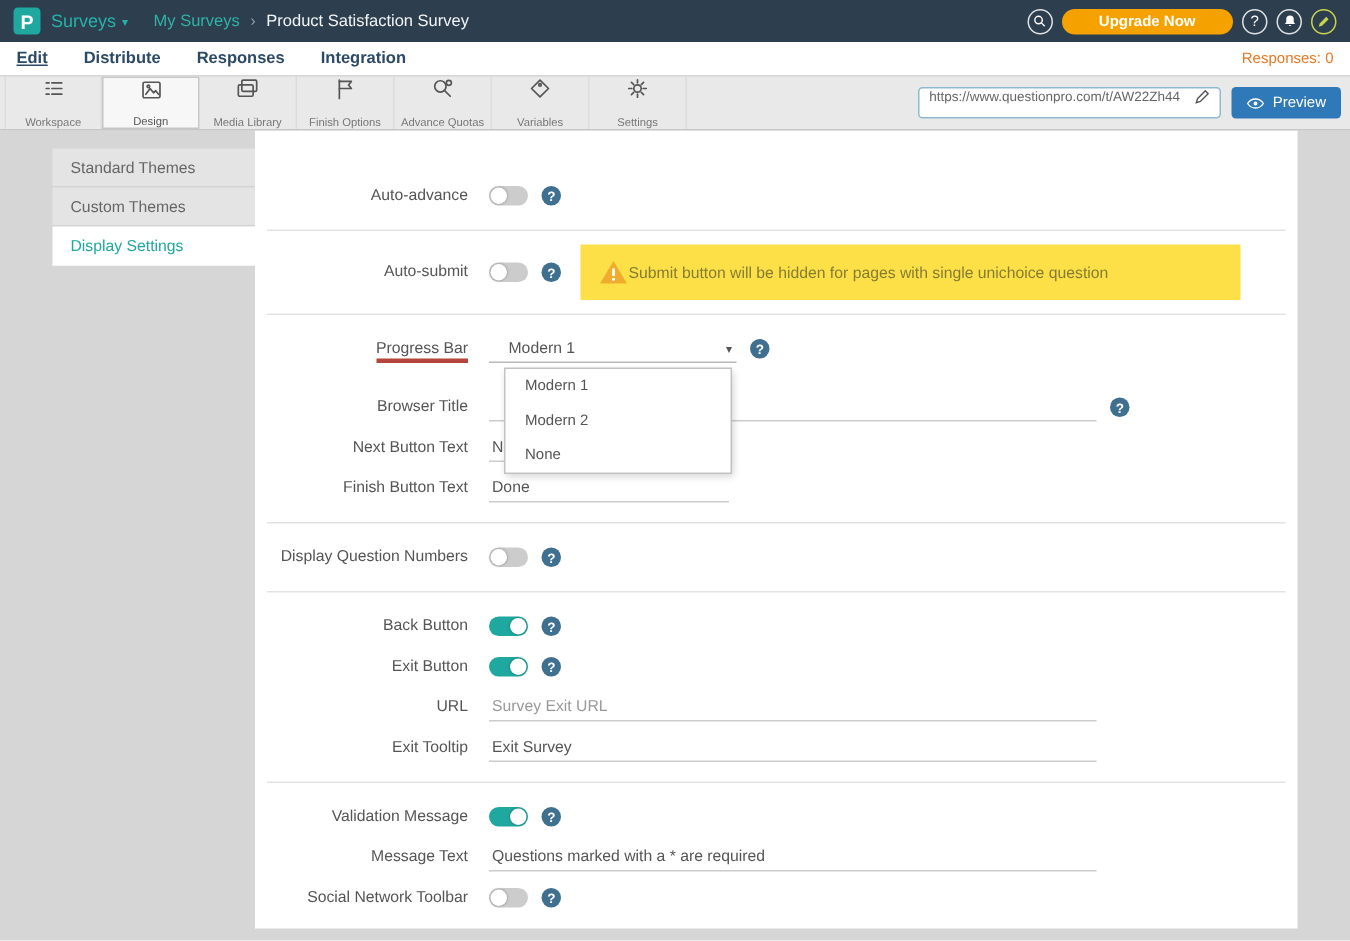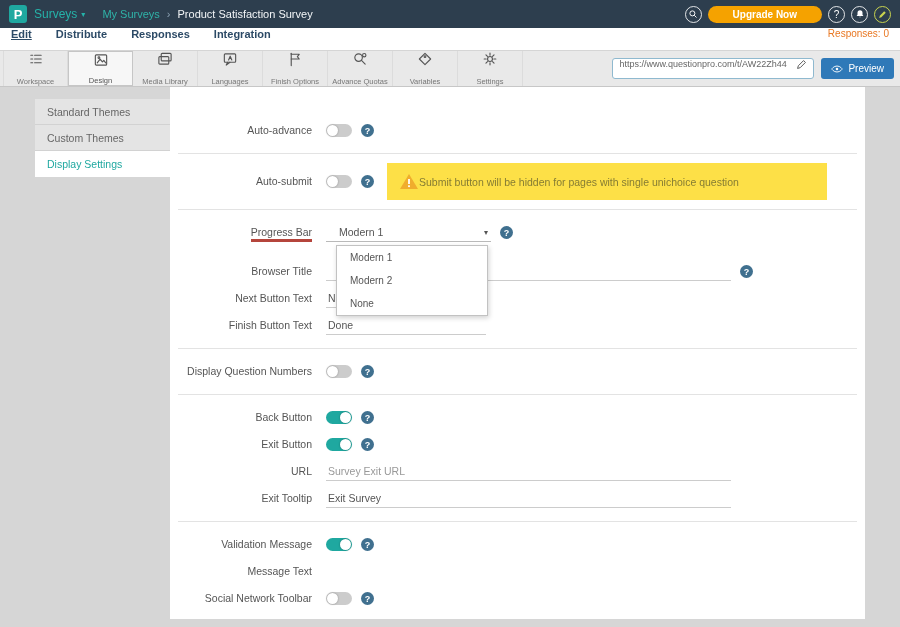--- a/index.html
+++ b/index.html
@@ -16,21 +16,21 @@
   .breadcrumb{display:flex;align-items:center;gap:7px;margin-left:10px;font-size:11px}
   .crumb-parent{color:#2fb3a8;cursor:pointer;text-decoration:none}
   .crumb-sep{color:#8aa0b2;font-size:11px}
   .crumb-current{color:#f2f5f7}
   .topbar-right{display:flex;align-items:center;gap:6px}
   .circle-btn{width:17px;height:17px;border:1px solid rgba(255,255,255,.85);border-radius:50%;display:flex;align-items:center;justify-content:center;color:#fff;font-size:10px;cursor:pointer;background:transparent}
   .circle-btn.pencil{border-color:#c9d44e;color:#c9d44e}
   .upgrade{background:#f5a200;color:#fff;font-weight:bold;font-size:10px;padding:3px 25px;border-radius:10px;border:none;cursor:pointer}
 
   
-  .subnav{height:22px;background:#fff;display:flex;align-items:flex-start;justify-content:space-between;padding:0 11px;flex-shrink:0}
+  .subnav{height:22px;background:#fff;display:flex;align-items:center;justify-content:space-between;padding:0 11px;flex-shrink:0}
   .subnav-links{display:flex;gap:24px}
   .subnav-links a{color:#2c4a66;font-size:11px;font-weight:bold;text-decoration:none;cursor:pointer}
   .subnav-links a.active{text-decoration:underline}
   .responses{color:#e87722;font-size:10px}
 
   
   .toolbar{height:37px;background:#e9e9e9;border-top:1px solid #d5d5d5;border-bottom:1px solid #c7c7c7;display:flex;align-items:stretch;padding:0 3px;flex-shrink:0}
   .tool-item{width:65px;display:flex;flex-direction:column;align-items:center;justify-content:space-between;gap:2px;color:#777;font-size:7.5px;border-right:1px solid #dcdcdc;cursor:pointer;text-align:center}
   .tool-item:first-child{border-left:1px solid #dcdcdc}
   .tool-item.active{background:#f7f7f7;border:1px solid #c6c6c6;color:#555}
@@ -145,28 +145,20 @@
     </div>
     <div class="tool-item">
       <svg viewBox="0 0 17 17">
           <rect x="4.5" y="2.5" width="10.5" height="8" rx="1"></rect>
           <rect x="2" y="6" width="10.5" height="8" rx="1"></rect>
         </svg>
       <span>Media Library</span>
     </div>
     <div class="tool-item">
       <svg viewBox="0 0 17 17">
-          <rect x="2.5" y="3" width="12" height="9" rx="1"></rect>
-          <path d="M6 12l-1.5 3 4-3"></path>
-          <path d="M7 9.5l1.7-4 1.7 4M7.6 8h2.2"></path>
-        </svg>
-      <span>Languages</span>
-    </div>
-    <div class="tool-item">
-      <svg viewBox="0 0 17 17">
           <path d="M4.5 2.5v13"></path>
           <path d="M4.5 3.5h8.5l-2 2.5 2 2.5H4.5"></path>
         </svg>
       <span>Finish Options</span>
     </div>
     <div class="tool-item">
       <svg viewBox="0 0 17 17">
           <circle cx="7" cy="7" r="4"></circle>
           <path d="M9.8 9.8l4.2 4.2"></path>
           <circle cx="13" cy="4.5" r="1.8"></circle>
@@ -340,20 +332,23 @@
         <div class="rctl">
           <span class="toggle on">
               <span class="knob"></span>
             </span>
           <span class="help">?</span>
         </div>
       </div>
 
       <div class="row">
         <span class="rlabel">Message Text</span>
+        <div class="rctl">
+          <input class="uinput long" value="Questions marked with a * are required" style="">
+        </div>
       </div>
 
       <div class="row">
         <span class="rlabel">Social Network Toolbar</span>
         <div class="rctl">
           <span class="toggle">
               <span class="knob"></span>
             </span>
           <span class="help">?</span>
         </div>

